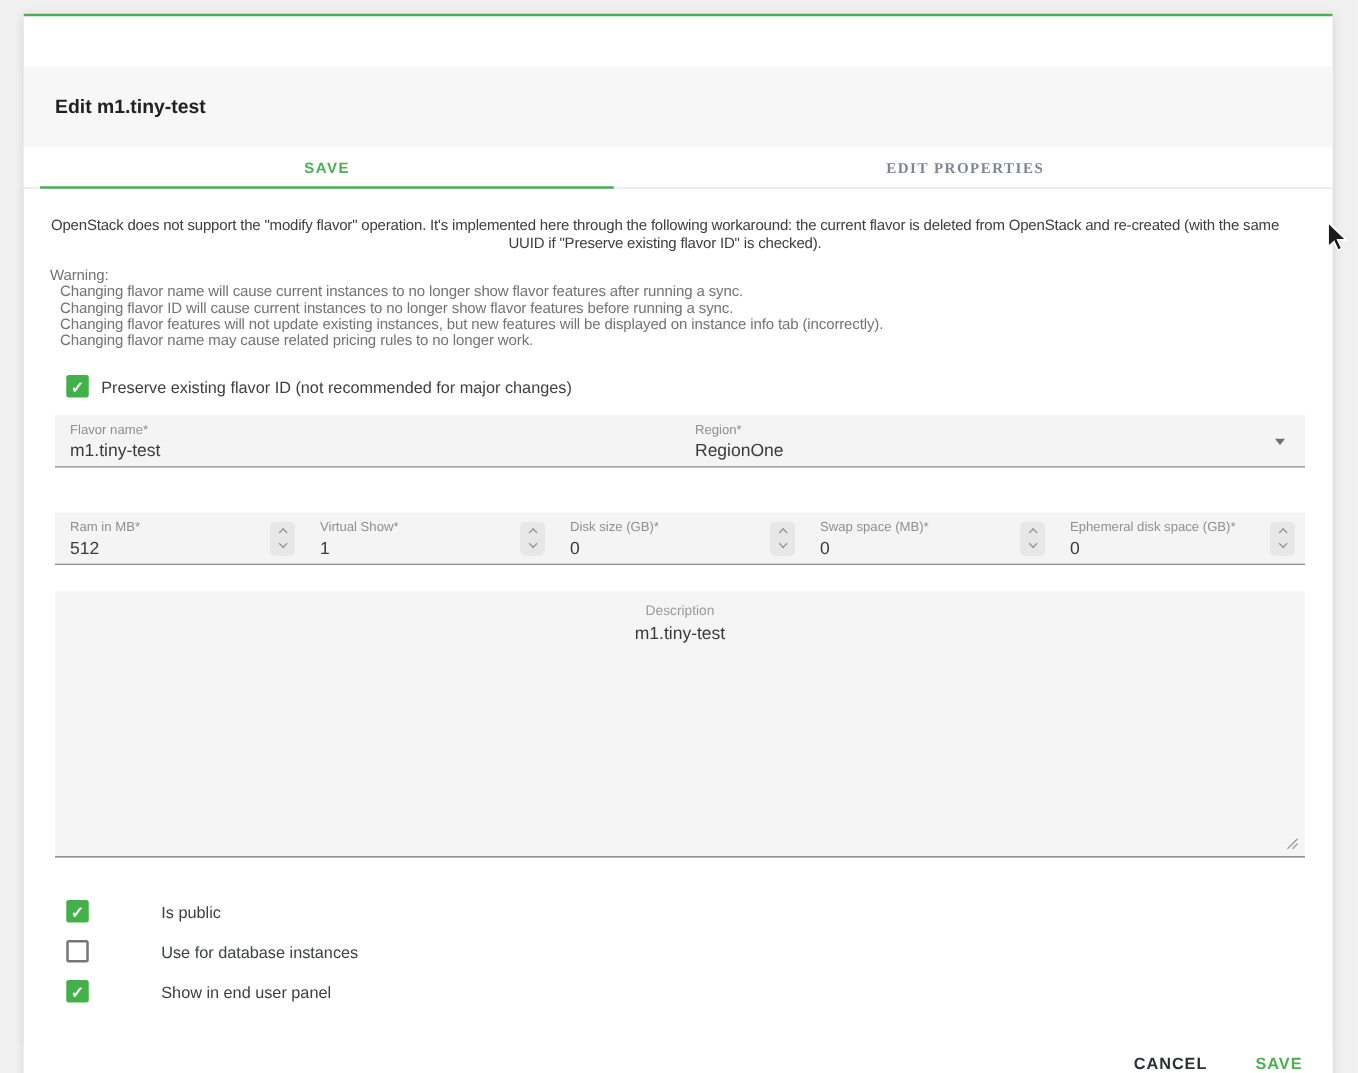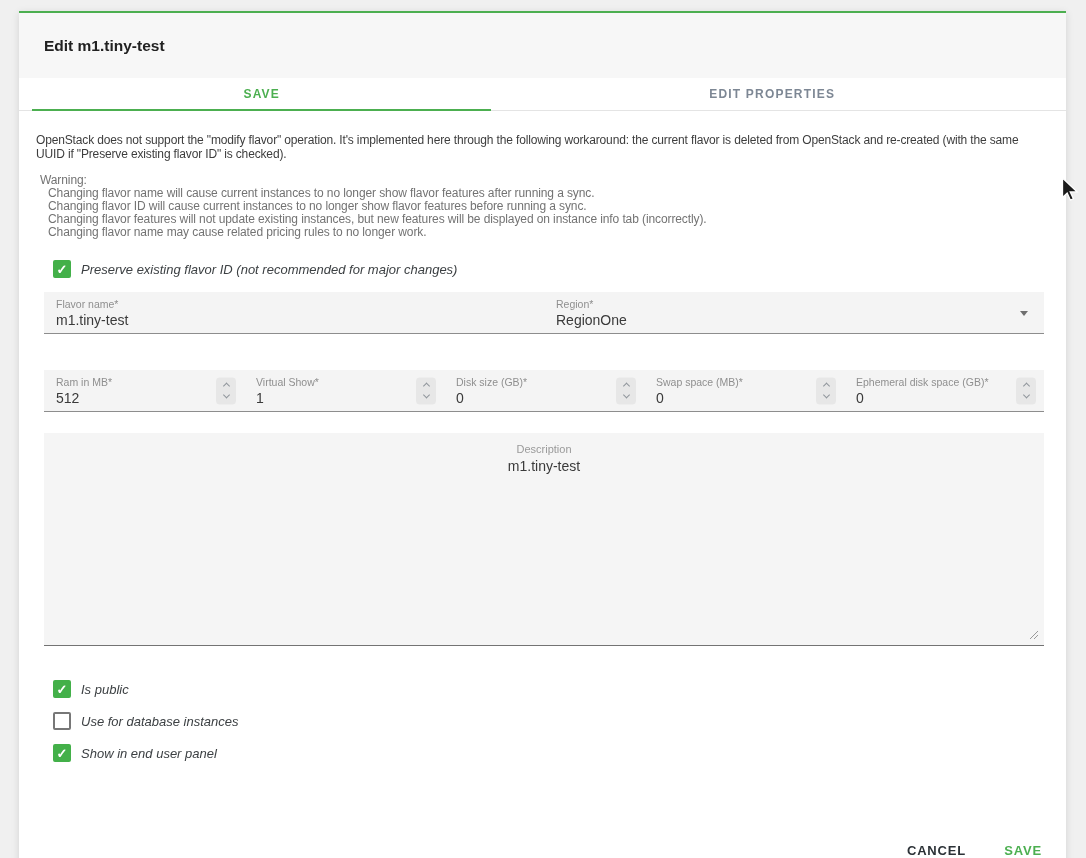--- a/index.html
+++ b/index.html
@@ -3,45 +3,45 @@
 <meta charset="utf-8">
 <style>
   * { margin:0; padding:0; box-sizing:border-box; }
   html,body { width:1086px; height:858px; overflow:hidden;
     font-family:"Liberation Sans", sans-serif; background:#f0f0f0; }
 
   .dialog { position:absolute; left:19px; top:11px; width:1047px; height:900px;
     background:#ffffff; border-top:2px solid #4caf50;
     box-shadow:0 2px 8px rgba(0,0,0,.12); }
 
-  .dialog-header { background:#f7f7f7; height:65px; padding:24px 25px 0 25px; }
+  .dialog-header { background:#f7f7f7; height:65px; padding:24px 25px 0 25px;margin-top:40px; }
   .dialog-title { font-size:15.5px; font-weight:bold; color:#212121; }
 
   .tabs { display:flex; height:33px; border-bottom:1px solid #e4e4e4; background:#fff; padding:0 13px; }
   .tab { display:flex; align-items:center; justify-content:center;
     font-size:12px; font-weight:bold; letter-spacing:1.2px; cursor:pointer; position:relative; }
   .tab-edit { width:45%; color:#4caf50; }
-  .tab-props { width:55%; color:#7d8794; }
+  .tab-props { width:55%; color:#7d8794;font-family:Liberation Serif, serif; }
   .tab-edit::after { content:""; position:absolute; left:0; right:0; bottom:-1px; height:2px; background:#4caf50; }
 
   .content { padding:0 22px 0 17px; }
 
   .info-text { margin-top:23px; width:992px; font-size:12px; line-height:13.5px;
-    color:#3d3d3d; letter-spacing:-0.15px; }
+    color:#3d3d3d; letter-spacing:-0.15px;text-align:center; }
 
   .warning { margin-top:13px; margin-left:4px; color:#737373; font-size:12px;
     line-height:13px; letter-spacing:-0.1px; }
   .warning .wline { margin-left:8px; }
 
   .cbx-row { display:flex; align-items:center; margin-left:17px; cursor:pointer; }
   .cbx { width:18px; height:18px; border:2px solid #777; border-radius:2px; background:#fff;
     flex:0 0 auto; display:flex; align-items:center; justify-content:center; }
   .cbx.checked { background:#43b049; border-color:#43b049; }
   .cbx.checked::after { content:"\2713"; color:#fff; font-size:13px; font-weight:bold; line-height:1; }
-  .cbx-label { margin-left:10px; font-size:13px; color:#3c4043;font-style:italic; }
+  .cbx-label { margin-left:10px; font-size:13px; color:#3c4043; }
   .row-preserve { margin-top:21px; }
 
   .fields-row { display:flex; gap:0; margin:0 0 0 8px; width:1000px; }
   .row1 { margin-top:14px; }
   .row2 { margin-top:36px; }
   .field { position:relative; background:#f4f4f4; border-bottom:1px solid #8d8d8d; height:42px; }
   .f-half { flex:1 1 0; }
   .f-fifth { flex:1 1 0; }
   .field .flabel { font-size:10.5px; color:#8f8f8f; padding:6px 12px 0 12px; white-space:nowrap; }
   .field .fvalue { font-size:14px; color:#3a3a3a; padding:2px 12px 0 12px; }
@@ -57,21 +57,21 @@
   .chev.up { transform:rotate(-135deg); margin-top:2px; }
   .chev.down { transform:rotate(45deg); margin-bottom:2px; }
 
   .textarea { position:relative; margin:21px 0 0 8px; width:1000px; height:213px;
     background:#f5f5f5; border-bottom:1px solid #737373;text-align:center; }
   .textarea .flabel { font-size:11px; color:#9a9a9a; padding:10px 14px 0 14px; }
   .textarea .fvalue { font-size:14px; color:#3a3a3a; padding:3px 14px 0 14px; }
   .resize-handle { position:absolute; right:5px; bottom:5px; }
 
   .options { margin-top:34px; }
-  .options .cbx-row { margin-bottom:14px; height:18px; }
+  .options .cbx-row { margin-bottom:14px; height:18px;gap:48px; }
 
   .footer { position:absolute; left:19px; top:835px; width:1047px; text-align:right;
     padding-right:22px; background:#fff; }
   .btn { display:inline-block; font-size:13px; font-weight:bold; letter-spacing:0.8px;
     padding:8px 2px; cursor:pointer; }
   .btn-cancel { color:#2b3136; margin-right:30px; }
   .btn-save { color:#4caf50; }
 
   .cursor { position:absolute; left:1061px; top:177px; z-index:50; pointer-events:none; }
 </style>

